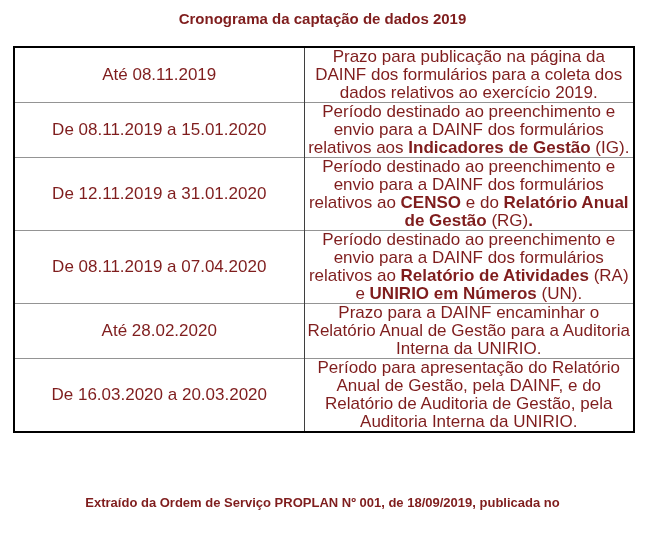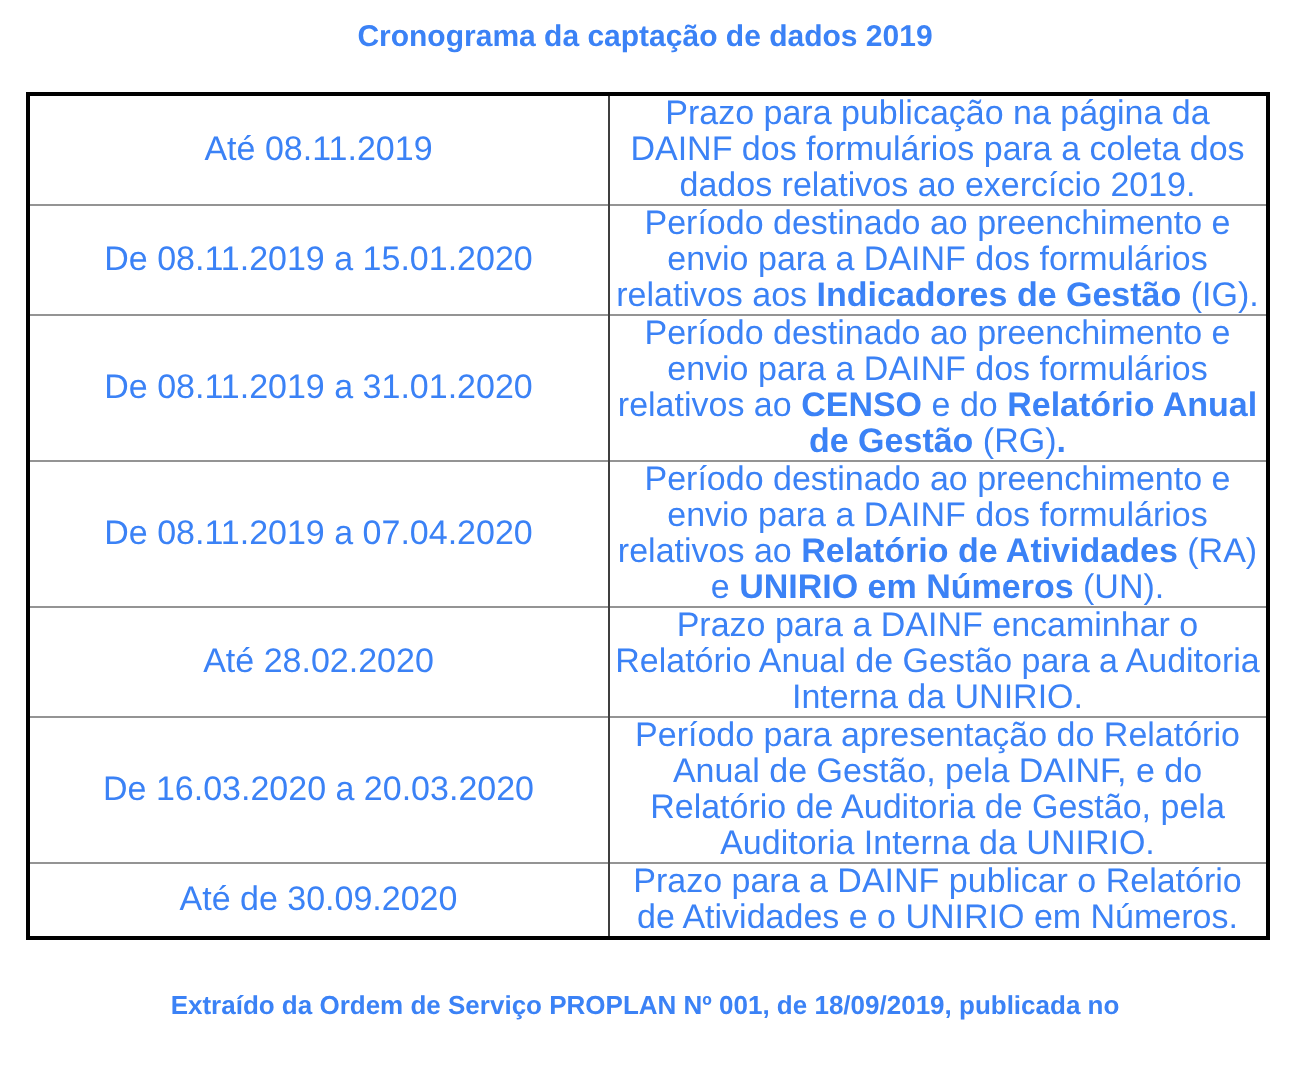--- a/index.html
+++ b/index.html
@@ -5,21 +5,21 @@
   html, body {
     margin: 0;
     padding: 0;
     background: #ffffff;
   }
   .page {
     position: relative;
     width: 645px;
     height: 539px;
     background: #ffffff;
-    color: #3b82f6;
+    color: #7f1d1d;
     font-family: "Liberation Sans", sans-serif;
     overflow: hidden;
   }
   .doc-title {
     position: absolute;
     top: 10px;
     left: 0;
     width: 100%;
     text-align: center;
     font-size: 15px;
@@ -75,43 +75,39 @@
     <td class="cell-period">Até 08.11.2019</td>
     <td class="cell-desc"><span>Prazo para publicação na página da DAINF dos formulários para a coleta dos dados relativos ao exercício 2019.</span></td>
   </tr>
 
   <tr>
     <td class="cell-period">De 08.11.2019 a 15.01.2020</td>
     <td class="cell-desc"><span>Período destinado ao preenchimento e envio para a DAINF dos formulários relativos aos </span><span class="bold">Indicadores de Gestão</span><span> (IG).</span></td>
   </tr>
 
   <tr>
-    <td class="cell-period">De 08.11.2019 a 31.01.2020</td>
+    <td class="cell-period">De 12.11.2019 a 31.01.2020</td>
     <td class="cell-desc"><span>Período destinado ao preenchimento e envio para a DAINF dos formulários relativos ao </span><span class="bold">CENSO</span><span> e do </span><span class="bold">Relatório Anual de Gestão</span><span> (RG)</span><span class="bold">.</span></td>
   </tr>
 
   <tr>
     <td class="cell-period">De 08.11.2019 a 07.04.2020</td>
     <td class="cell-desc"><span>Período destinado ao preenchimento e envio para a DAINF dos formulários relativos ao </span><span class="bold">Relatório de Atividades</span><span> (RA) e </span><span class="bold">UNIRIO em Números</span><span> (UN).</span></td>
   </tr>
 
   <tr>
     <td class="cell-period">Até 28.02.2020</td>
     <td class="cell-desc"><span>Prazo para a DAINF encaminhar o Relatório Anual de Gestão para a Auditoria Interna da UNIRIO.</span></td>
   </tr>
 
   <tr>
     <td class="cell-period">De 16.03.2020 a 20.03.2020</td>
     <td class="cell-desc"><span>Período para apresentação do Relatório Anual de Gestão, pela DAINF, e do Relatório de Auditoria de Gestão, pela Auditoria Interna da UNIRIO.</span></td>
   </tr>
 
-  <tr>
-    <td class="cell-period">Até de 30.09.2020</td>
-    <td class="cell-desc"><span>Prazo para a DAINF publicar o Relatório de Atividades e o UNIRIO em Números.</span></td>
-  </tr>
 </tbody>
   </table>
 
   <div class="footer-note">
     <div>Extraído da Ordem de Serviço PROPLAN Nº 001, de 18/09/2019, publicada no</div>
   </div>
 
 </div>
 
 </body></html>

